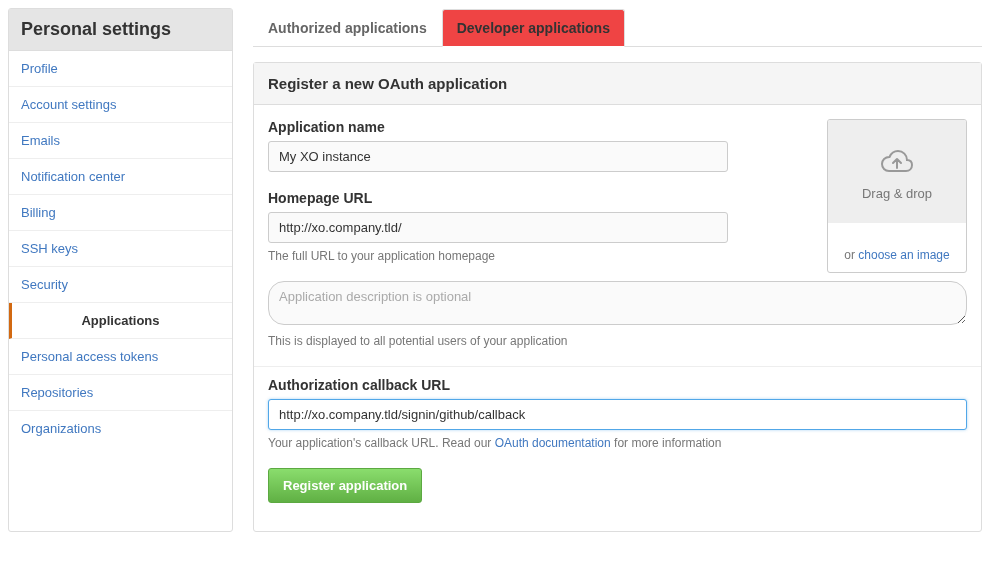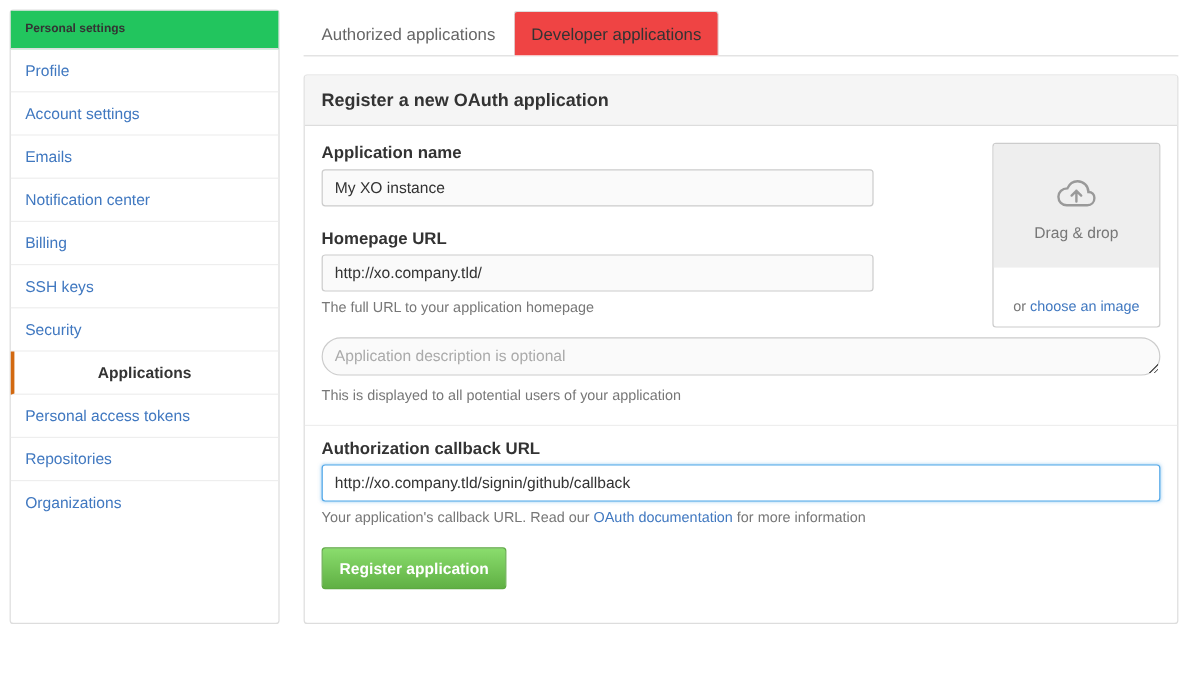--- a/index.html
+++ b/index.html
@@ -19,23 +19,23 @@
   .sidebar {
     width: 225px;
     flex-shrink: 0;
     border: 1px solid #ddd;
     border-radius: 3px;
   }
   .sidebar-header {
     padding: 10px 12px;
     font-weight: bold;
     color: #333;
-    background: #22c55e;
+    background: #e5e5e5;
     border-bottom: 1px solid #ddd;
-    font-size: 10px;
+    font-size: 18px;
   }
   .sidebar-item {
     display: block;
     padding: 10px 12px;
     color: #4078c0;
     border-bottom: 1px solid #eee;
     cursor: pointer;
     font-size: 13px;
   }
   .sidebar-item:last-child { border-bottom: none; }
@@ -44,20 +44,21 @@
     font-weight: bold;
     border-left: 3px solid #d26911;
     padding-left: 9px;
     text-align: center;
   }
   .main { flex: 1; }
   .tabs {
     display: flex;
     border-bottom: 1px solid #ddd;
     margin-bottom: 15px;
+    font-weight: bold;
   }
   .tab {
     padding: 10px 14px;
     color: #666;
     font-size: 14px;
     cursor: pointer;
     border: 1px solid transparent;
     position: relative;
     top: 1px;
   }
@@ -101,21 +102,21 @@
     font-size: 13px;
     color: #333;
     background: #fafafa;
     border: 1px solid #ccc;
     border-radius: 3px;
     font-family: inherit;
   }
   .text-input.full { max-width: 100%; }
   .textarea {
     max-width: 100%;
-    height: 32px;
+    height: 44px;
     resize: vertical;
     border-radius: 16px;
   }
   .text-input.focused {
     border-color: #51a7e8;
     box-shadow: 0 0 3px rgba(81,167,232,0.5);
     background: #fff;
   }
   .hint {
     margin-top: 6px;

